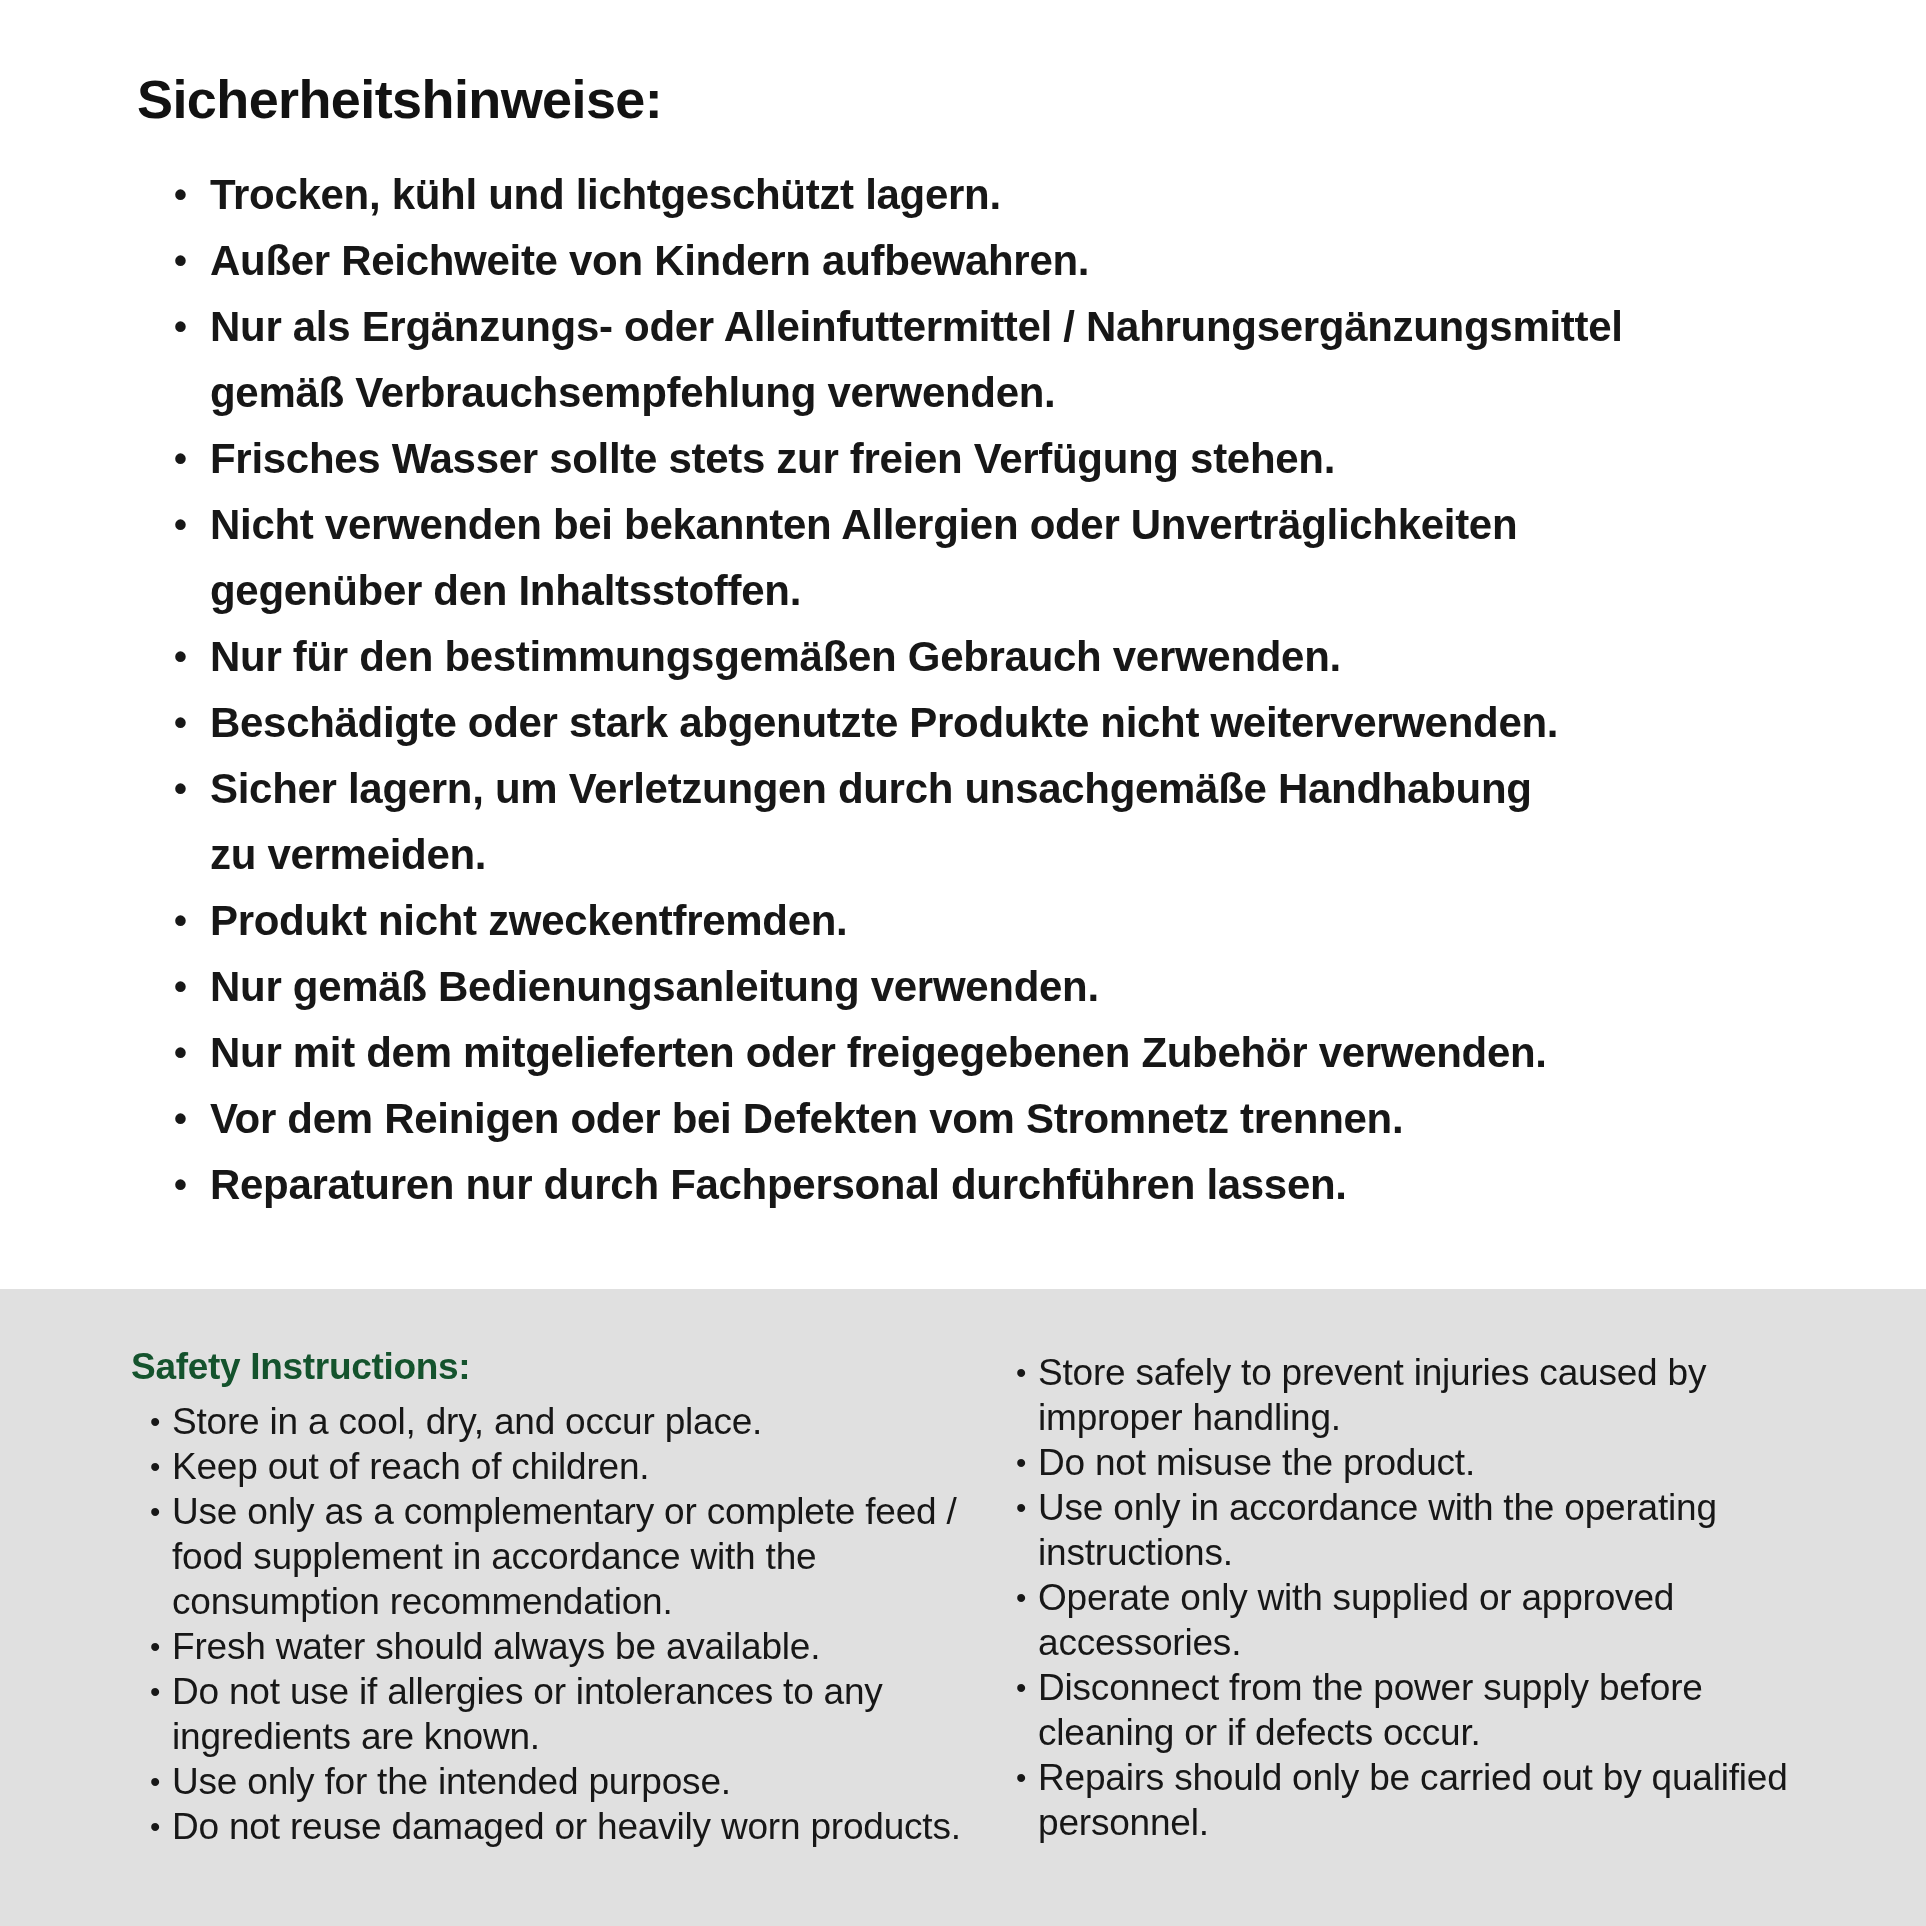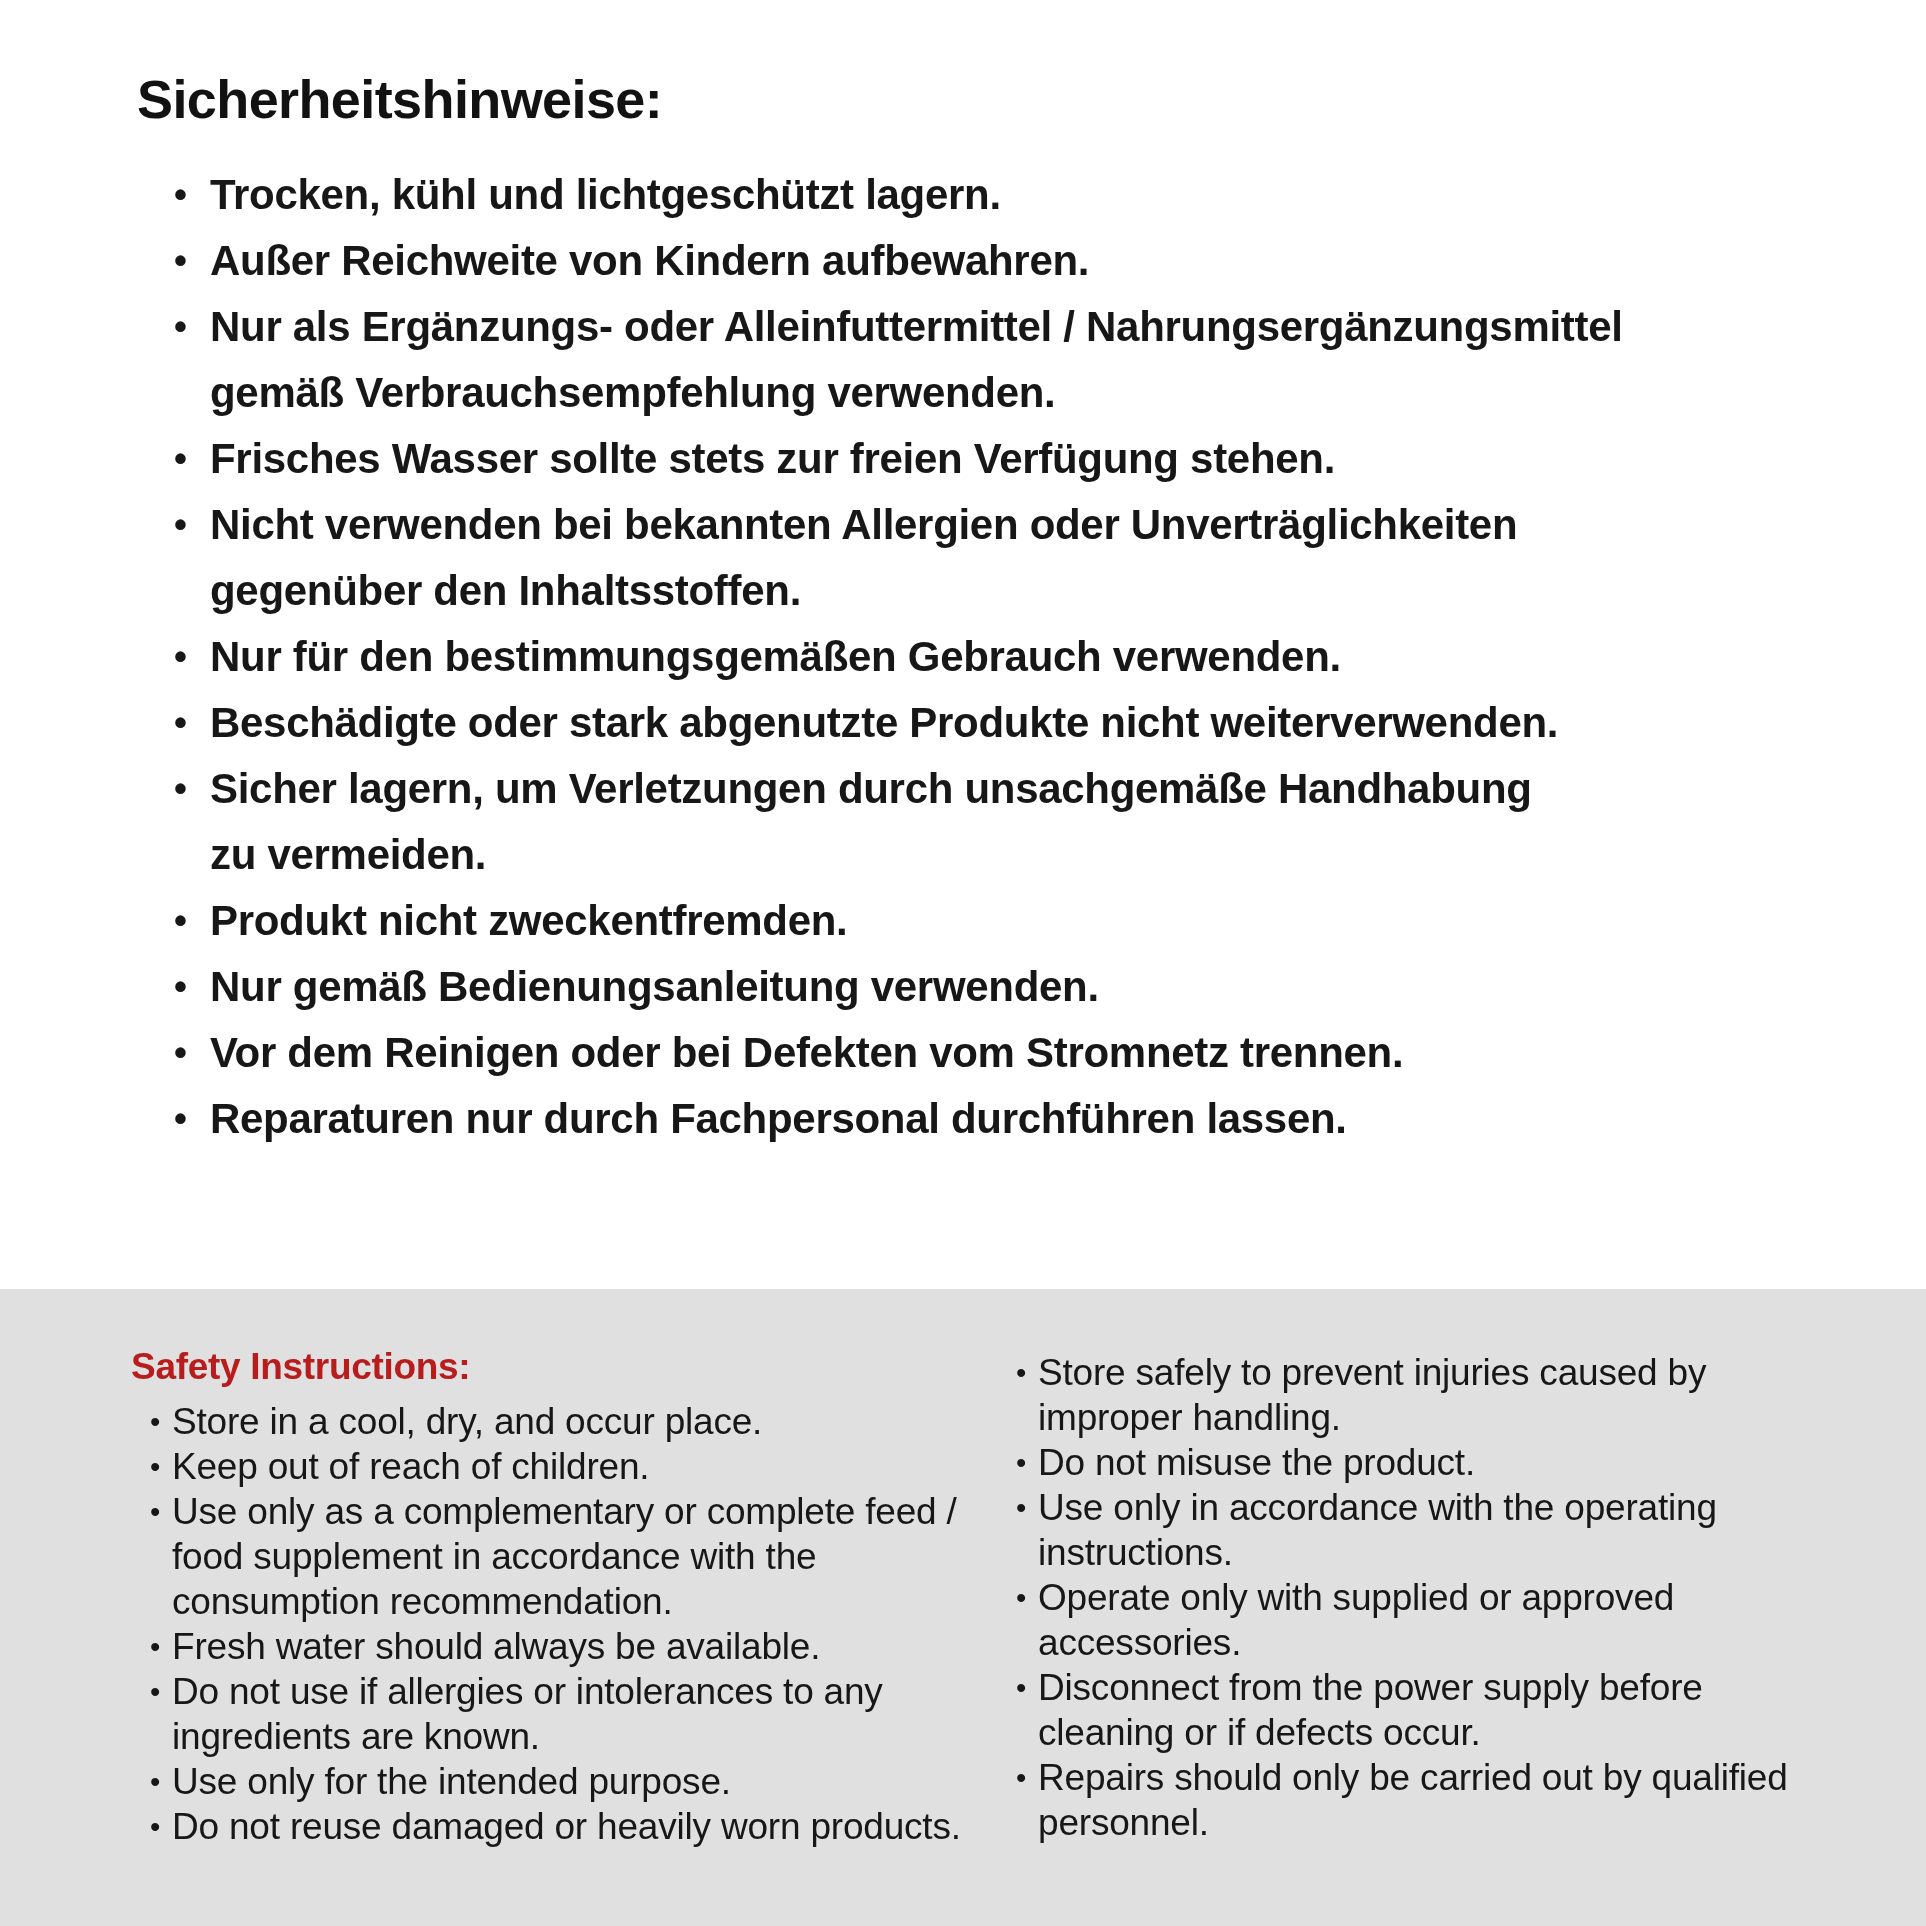--- a/index.html
+++ b/index.html
@@ -74,21 +74,21 @@
     left: 997px;
     top: 61px;
     width: 899px;
   }
   .english-heading {
     margin: 0;
     font-size: 37px;
     font-weight: 700;
     line-height: 1.25;
     letter-spacing: -0.3px;
-    color: #b91c1c;
+    color: #14532d;
   }
   .english-list {
     list-style: none;
     margin: 9px 0 0 0;
     padding: 0 0 0 41px;
     font-size: 37px;
     line-height: 45px;
     letter-spacing: -0.2px;
   }
   .english-col-right .english-list {
@@ -118,20 +118,21 @@
 gemäß Verbrauchsempfehlung verwenden.</li>
     <li>Frisches Wasser sollte stets zur freien Verfügung stehen.</li>
     <li>Nicht verwenden bei bekannten Allergien oder Unverträglichkeiten
 gegenüber den Inhaltsstoffen.</li>
     <li>Nur für den bestimmungsgemäßen Gebrauch verwenden.</li>
     <li>Beschädigte oder stark abgenutzte Produkte nicht weiterverwenden.</li>
     <li>Sicher lagern, um Verletzungen durch unsachgemäße Handhabung
 zu vermeiden.</li>
     <li>Produkt nicht zweckentfremden.</li>
     <li>Nur gemäß Bedienungsanleitung verwenden.</li>
+    <li>Nur mit dem mitgelieferten oder freigegebenen Zubehör verwenden.</li>
     <li>Vor dem Reinigen oder bei Defekten vom Stromnetz trennen.</li>
     <li>Reparaturen nur durch Fachpersonal durchführen lassen.</li>
   </ul>
 </section>
 
 <section class="english-section">
   <div class="english-col-left">
     <h2 class="english-heading">Safety Instructions:</h2>
     <ul class="english-list">
       <li>Store in a cool, dry, and occur place.</li>

